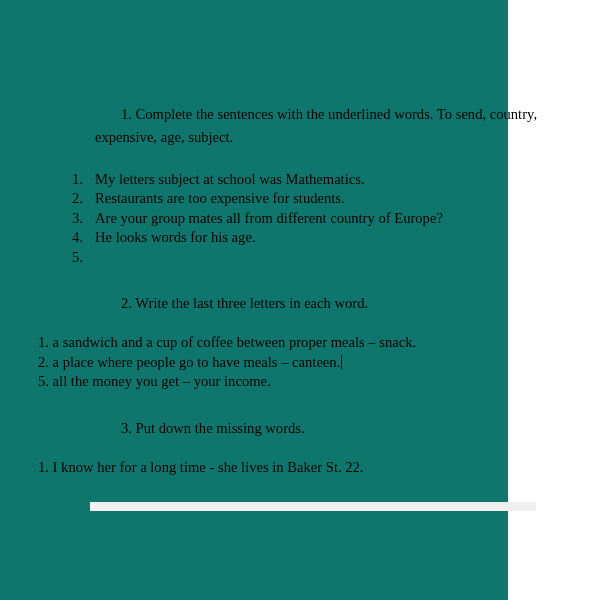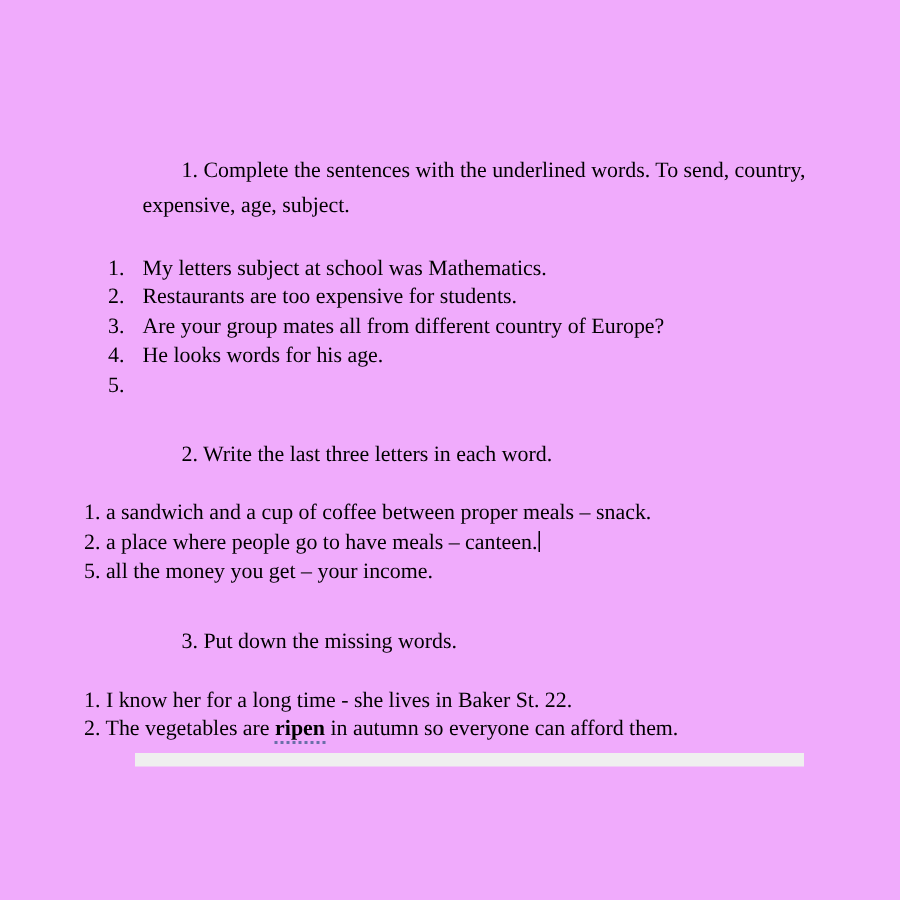--- a/index.html
+++ b/index.html
@@ -13,23 +13,23 @@
     font-family: "Liberation Serif", "DejaVu Serif", serif;
     color: #000000;
     overflow: hidden;
     position: relative;
   }
 
   .page {
     position: absolute;
     top: 0;
     left: 0;
-    width: 600px;
+    width: 508px;
     height: 600px;
-    background: #f0abfc;
+    background: #0f766e;
   }
 
   .doc-body {
     position: absolute;
     top: 103px;
     left: 0;
     width: 600px;
   }
 
   
@@ -65,21 +65,21 @@
 
   
   .list-tight {
     list-style: none;
     margin: 0;
     padding: 0;
   }
   .list-tight .row {
     font-size: 14.6px;
     line-height: 19.6px;
-    padding-left: 56px;
+    padding-left: 38px;
     white-space: nowrap;
   }
 
   .gap-after-heading { height: 21px; }
   .gap-before-heading { height: 25px; }
   .gap-small { height: 18px; }
 
   b, .bold { font-weight: normal; }
 
   
@@ -155,20 +155,19 @@
     </div>
 
     <div class="gap-before-heading"></div>
 
     <p class="task-heading">3. Put down the missing words.</p>
 
     <div class="gap-small"></div>
 
     <div class="list-tight">
       <div class="row"><span>1.</span><span> I know her </span><b>for a long time</b><span> - she lives in Baker St. 22.</span></div>
-      <div class="row"><span>2.</span><span> The vegetables are </span><span class="grammar-mark">ripen</span><span> in autumn so everyone can afford them.</span></div>
     </div>
 
   </div>
 
   <div class="page-break-band"></div>
 
 </div>
 
 </body></html>

